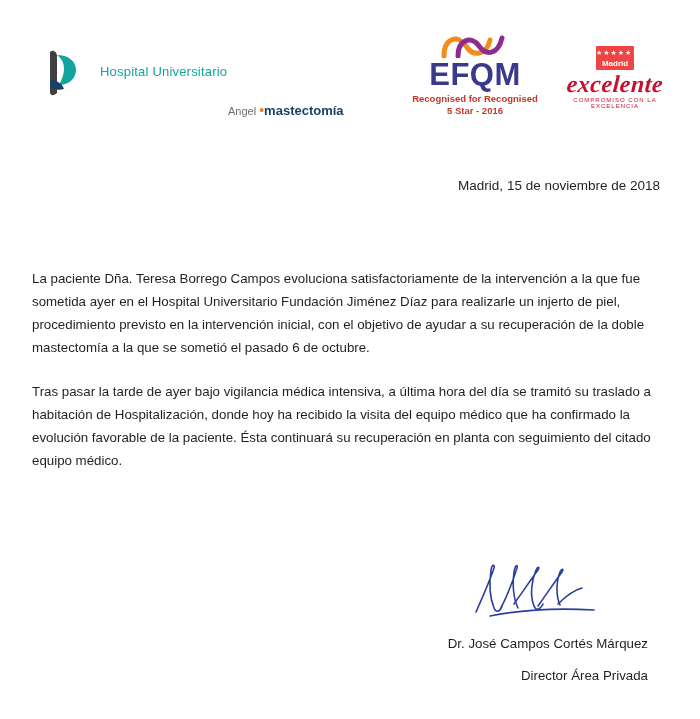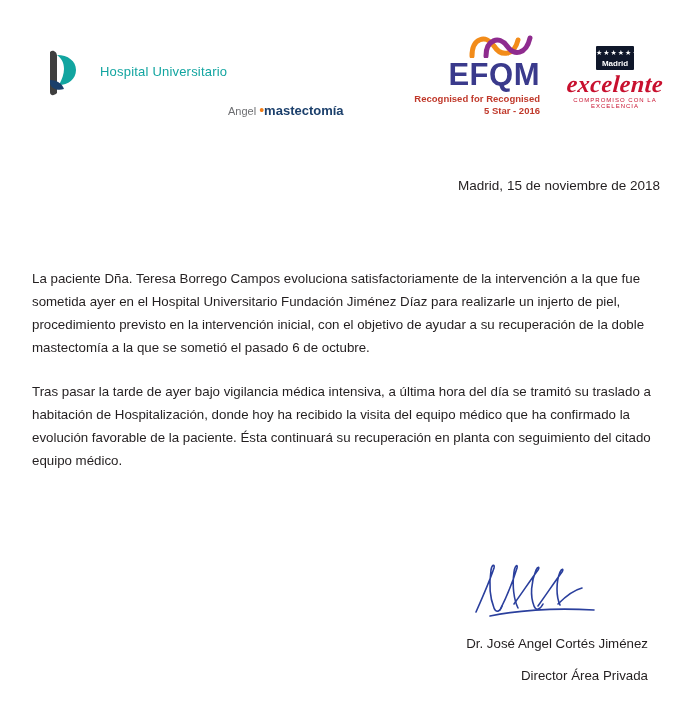--- a/index.html
+++ b/index.html
@@ -77,21 +77,21 @@
   .fjd-sub .qs-dot {
     color: #f07f1a;
     font-size: 14px;
   }
 
   
   .efqm {
     position: absolute;
     left: 410px;
     top: 4px;
-    text-align: right;
+    text-align: center;
     width: 130px;
   }
   .efqm-swirl {
     height: 26px;
     margin-bottom: 1px;
   }
   .efqm-word {
     font-size: 31px;
     font-weight: bold;
     color: #3a3a8c;
@@ -116,21 +116,21 @@
     position: absolute;
     left: 560px;
     top: 18px;
     width: 110px;
     text-align: center;
   }
   .madrid-flag {
     width: 38px;
     height: 24px;
     margin: 0 auto;
-    background: #0f172a;
+    background: #ef4444;
     position: relative;
     border-radius: 1px;
   }
   .madrid-flag .stars {
     position: absolute;
     top: 3px;
     left: 0;
     width: 100%;
     text-align: center;
     color: #ffffff;
@@ -280,16 +280,16 @@
         <path d="M6 52 C14 34 20 20 24 8 C25 4 22 4 21 10 C19 24 20 38 24 48 C26 53 30 52 32 46"></path>
         <path d="M30 50 C38 34 44 18 47 8 C48 4 45 5 44 12 C42 26 44 40 48 48"></path>
         <path d="M44 44 C54 30 62 18 68 10 C70 7 68 6 66 10 C61 22 60 36 64 46 C66 51 70 50 73 44"></path>
         <path d="M68 46 C78 32 86 20 92 12 C94 9 92 8 90 12 C86 22 86 36 90 45"></path>
         <path d="M88 44 C96 36 104 30 112 28"></path>
         <path d="M20 56 C50 50 90 48 124 50"></path>
       </g>
     </svg>
   </div>
 
-  <div class="sign-name">Dr. José Angel Cortés Jiménez</div>
+  <div class="sign-name">Dr. José Campos Cortés Márquez</div>
   <div class="sign-role">Director Área Privada</div>
 
 </div>
 
 </body></html>

